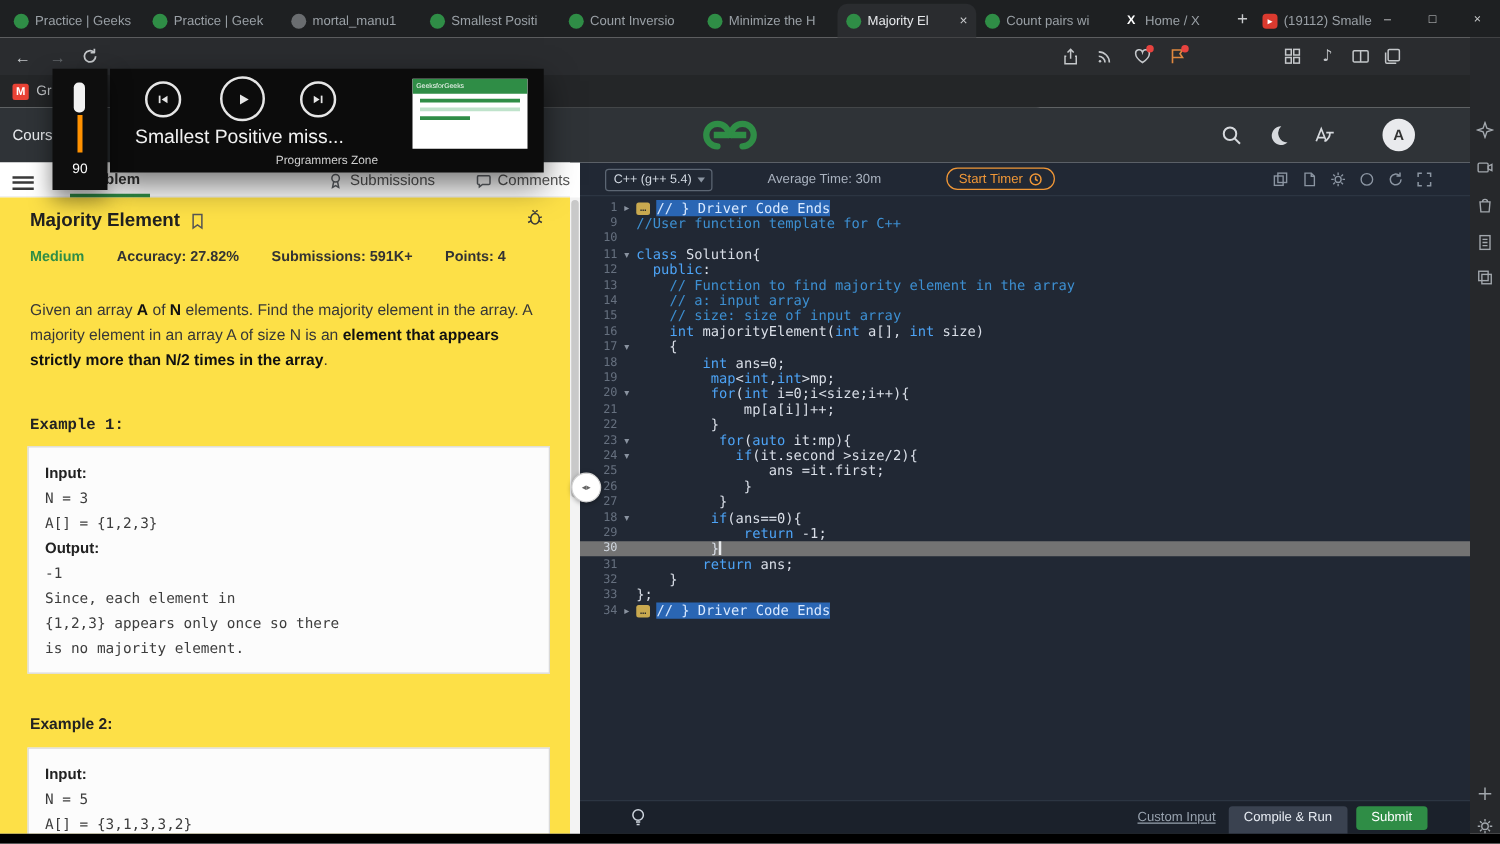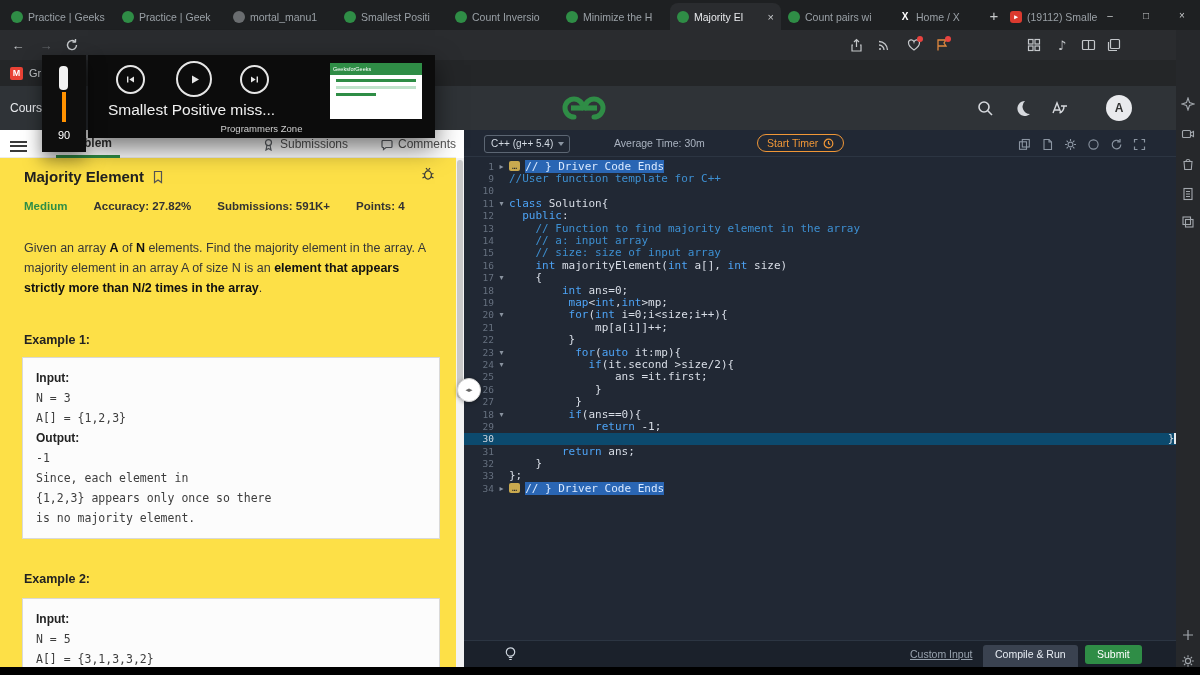--- a/index.html
+++ b/index.html
@@ -70,21 +70,21 @@
   
   #ppanel{position:absolute;left:0;top:158px;width:456px;height:509px;background:#fde047;overflow:hidden;}
   #ptitle{position:absolute;left:24px;top:10px;font-size:15px;font-weight:700;color:#212121;
           display:flex;align-items:center;gap:8px;}
   #bug-wrap{position:absolute;right:20px;top:8px;}
   #meta{position:absolute;left:24px;top:42px;display:flex;gap:26px;font-size:11.5px;font-weight:700;color:#333;}
   #diff{color:#2f8d46;}
   #desc{position:absolute;left:24px;top:80px;width:414px;font-size:12.5px;line-height:20px;color:#373737;}
   .bseg{font-weight:700;color:#111;}
   .ex-label{position:absolute;left:24px;font-weight:700;font-size:12.5px;color:#222;}
-  #ex1-label{top:175px;} #ex2-label{top:414px;}
+  #ex1-label{top:175px;font-family:Liberation Mono, monospace;} #ex2-label{top:414px;}
   .ex-box{position:absolute;left:22px;width:390px;border:1px solid #d9d9d9;background:#fcfcfc;
           padding:10px 13px;}
   #ex1-box{top:199px;} #ex2-box{top:440px;}
   .exl{font-family:"DejaVu Sans Mono",monospace;font-size:11.5px;color:#3d3d3d;line-height:20px;white-space:pre;}
   .exb{font-weight:700;font-size:12px;color:#222;line-height:20px;}
 
   
   #pscroll{position:absolute;left:456px;top:158px;width:8px;height:509px;background:#f3f3f3;}
   #pthumb{position:absolute;left:457px;top:160px;width:6px;height:238px;background:#c9c9c9;border-radius:3px;}
   #handle{position:absolute;left:457px;top:378px;width:22px;height:22px;background:#fff;
@@ -98,21 +98,21 @@
            border:1px solid #5c6673;border-radius:3px;color:#d4dbe4;font-size:10px;}
   #langsel:after{content:"";position:absolute;right:5px;top:6px;border-left:3.5px solid transparent;
            border-right:3.5px solid transparent;border-top:4px solid #8b95a2;}
   #avgtime{position:absolute;left:150px;top:7px;font-size:10.5px;color:#a9b2bf;}
   #starttimer{position:absolute;left:293px;top:4px;height:18px;padding:0 9px;border:1px solid #f09737;
            border-radius:9px;color:#f09737;font-size:10.5px;display:flex;align-items:center;gap:5px;box-sizing:border-box;}
   #etools{position:absolute;right:30px;top:7px;display:flex;gap:10px;}
   #etools span{width:13px;height:13px;display:block;}
   #code{position:absolute;left:0;top:30px;width:712px;}
   .cl{display:flex;height:12.4px;align-items:center;}
-  .cl.current{background:#0c4a6e;justify-content:space-between;}
+  .cl.current{background:#737373;}
   .gut{width:30px;text-align:right;color:#66707f;font-size:9.5px;font-family:"DejaVu Sans Mono",monospace;flex:none;}
   .cl.current .gut{color:#cfd6df;}
   .fold{width:15px;text-align:center;color:#8a93a0;font-size:8px;flex:none;}
   .txt{font-family:"DejaVu Sans Mono",monospace;font-size:11px;white-space:pre;color:#d9dee7;}
   .tok-k{color:#4da3f5;} .tok-c{color:#3d8fd1;}
   .badge{background:#c9a94f;color:#26282b;border-radius:2px;padding:0 3px;margin-right:5px;
          font-size:8.5px;line-height:10px;display:inline-block;vertical-align:1px;}
   .sel{background:#2a66b4;color:#d9e9ff;}
   .caret{display:inline-block;width:1.5px;height:11px;background:#e8eaed;vertical-align:-2px;}
   #ebottom{position:absolute;left:0;bottom:0;width:712px;height:27px;background:#1b212b;border-top:1px solid #2c3542;box-sizing:border-box;}

